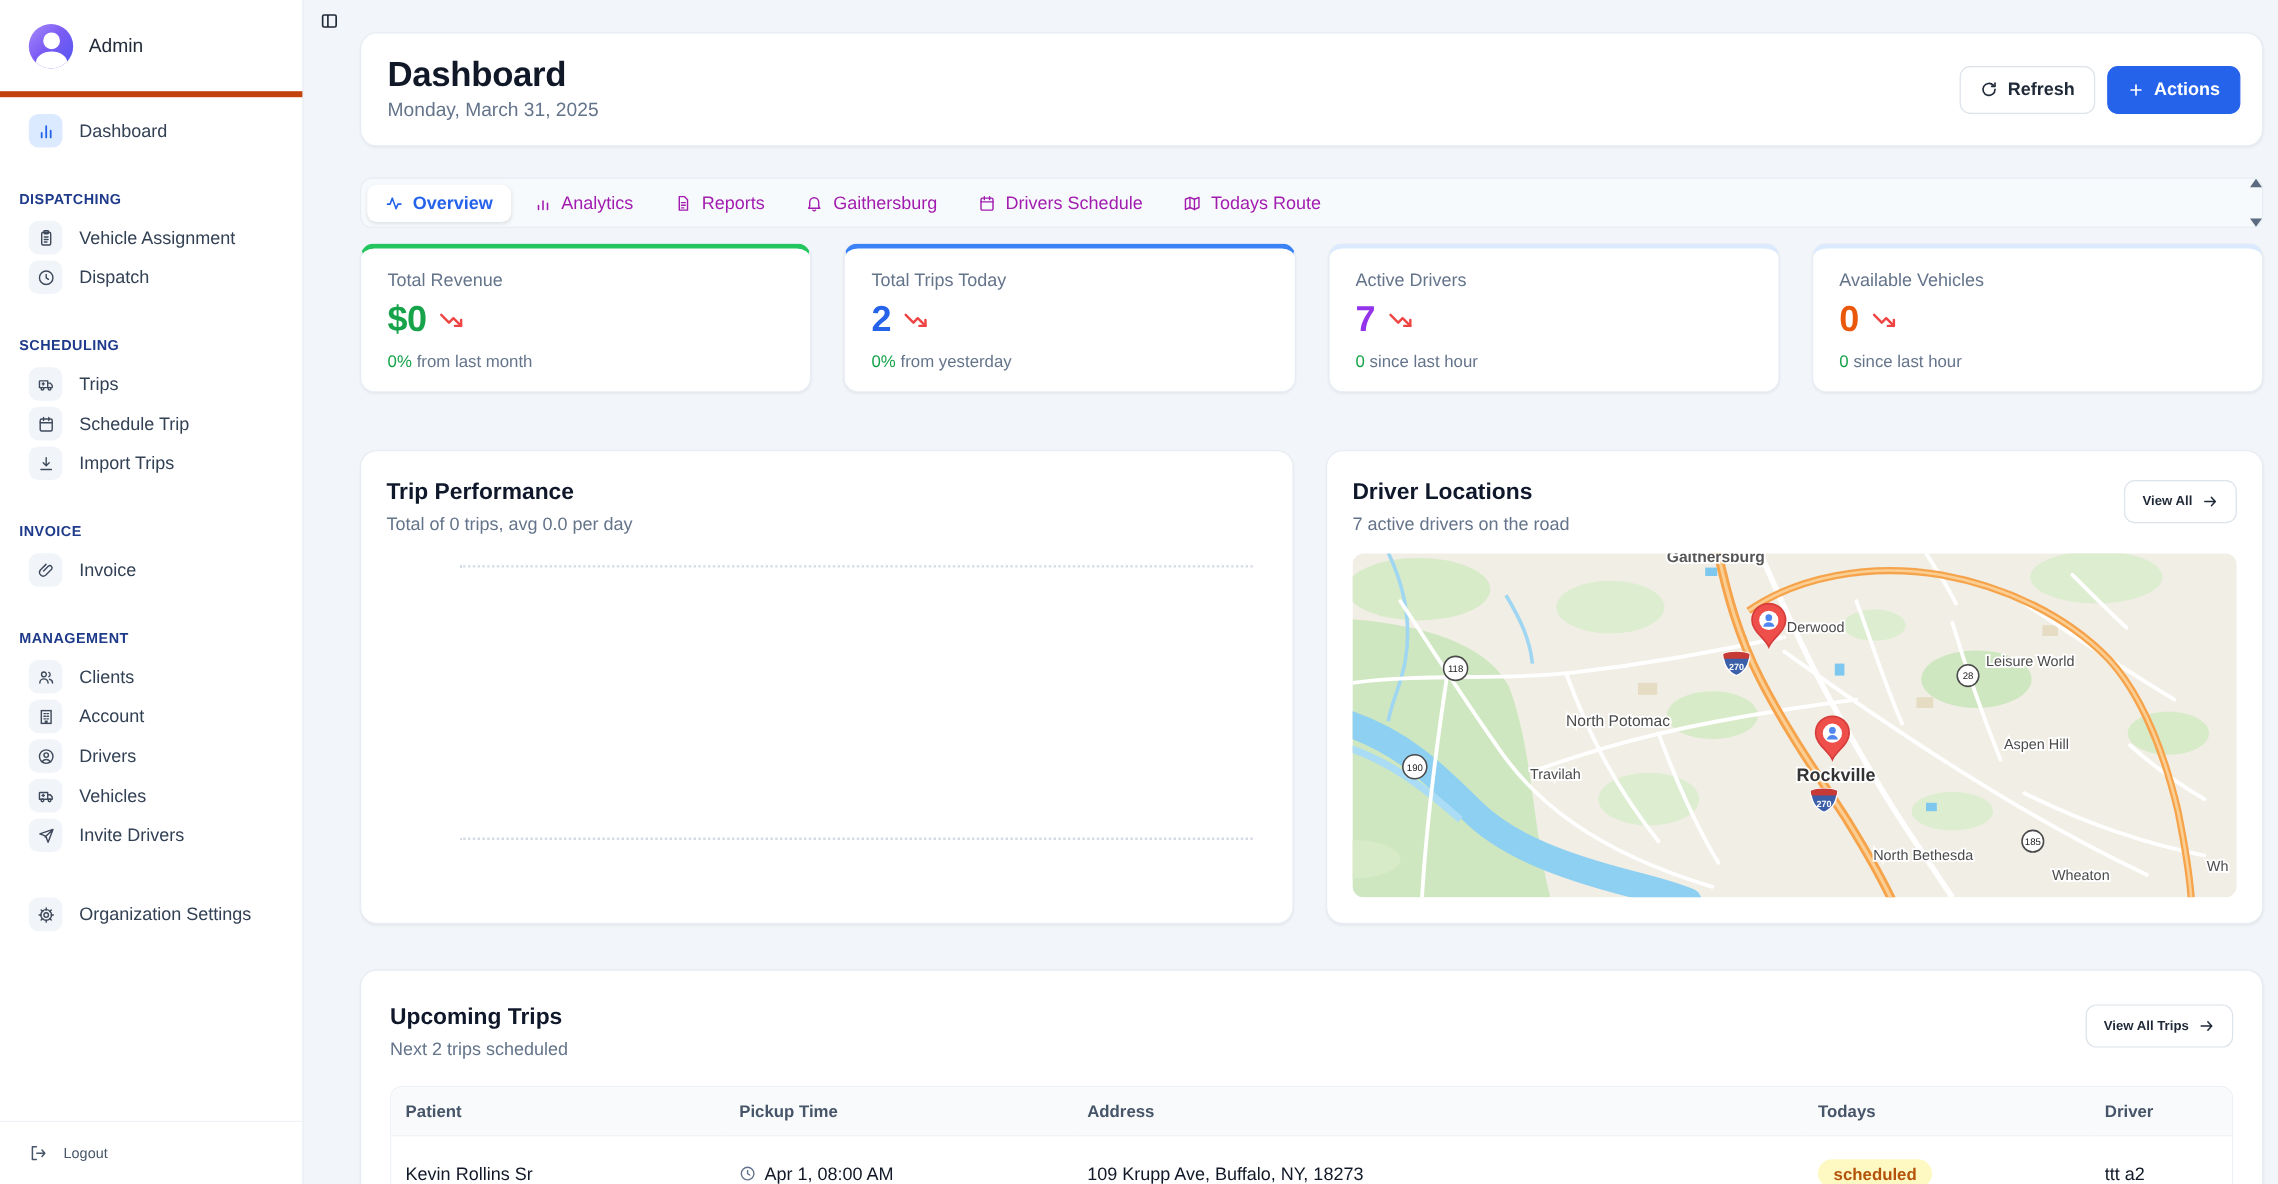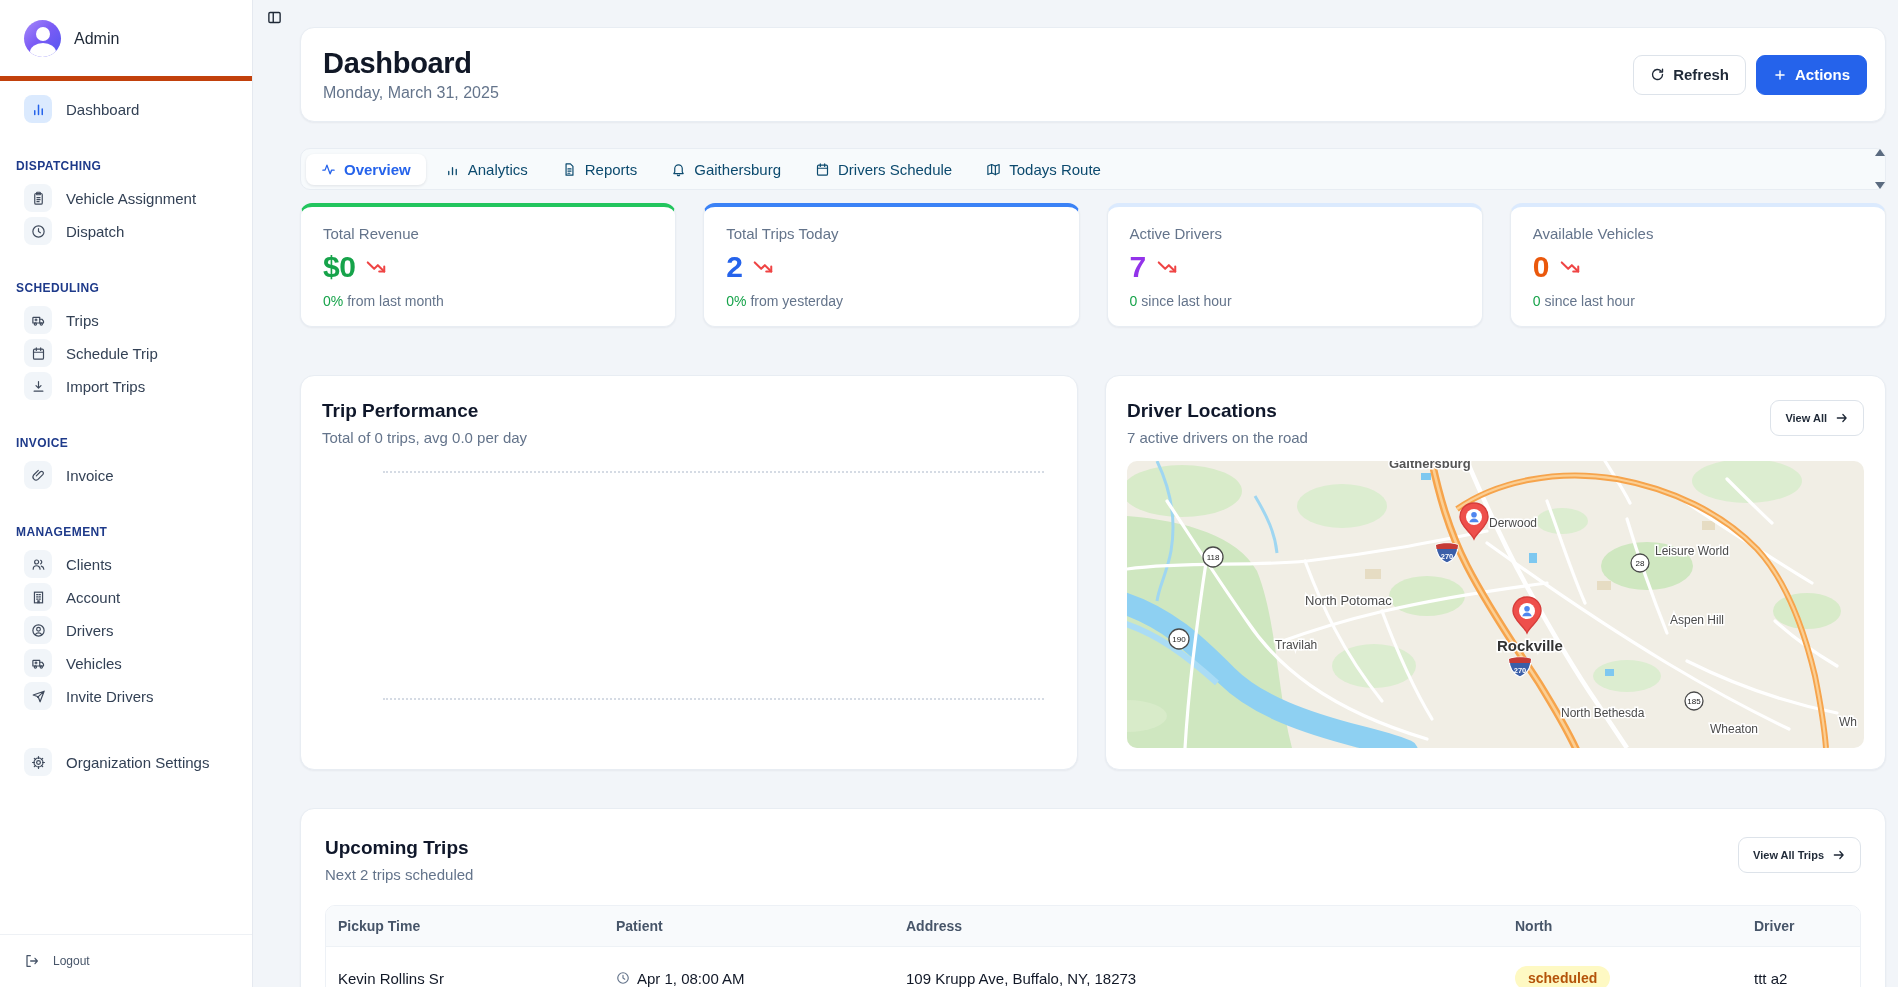--- a/index.html
+++ b/index.html
@@ -29,21 +29,21 @@
   .card { background:#fff; border:1px solid #e8edf3; border-radius:14px; box-shadow:0 1px 2px rgba(15,23,42,.05); }
 
   .header-card { position:absolute; left:300px; top:27px; width:1586px; height:95px; display:flex; align-items:center; justify-content:space-between; padding:0 18px 0 22px; }
   .page-title { font-size:29px; font-weight:800; color:#111827; letter-spacing:-.3px; }
   .page-date { font-size:16px; color:#64748b; margin-top:4px; }
   .hdr-btns { display:flex; gap:10px; }
   .btn { display:flex; align-items:center; gap:8px; height:40px; padding:0 16px; border-radius:9px; font-size:15px; font-weight:600; cursor:pointer; border:1px solid #dde3ea; background:#fff; color:#1f2937; }
   .btn.primary { background:#2563eb; border-color:#2563eb; color:#fff; }
 
   .tabbar { position:absolute; left:300px; top:148px; width:1586px; height:42px; background:#f7fafc; border:1px solid #e8edf3; border-radius:10px; display:flex; align-items:center; padding:3px 5px; gap:4px; }
-  .tab { display:flex; align-items:center; gap:8px; padding:7px 15px; font-size:15px; color:#0c4a6e; border-radius:8px; cursor:pointer; white-space:nowrap; }
+  .tab { display:flex; align-items:center; gap:8px; padding:7px 15px; font-size:15px; color:#a21caf; border-radius:8px; cursor:pointer; white-space:nowrap; }
   .tab.active { background:#fff; color:#2563eb; font-weight:600; box-shadow:0 1px 3px rgba(15,23,42,.10); }
   .mini-scroll { position:absolute; left:1872px; top:146px; width:16px; height:46px; display:flex; flex-direction:column; justify-content:space-between; align-items:center; padding:3px 0; }
   .tri-up { width:0; height:0; border-left:5px solid transparent; border-right:5px solid transparent; border-bottom:7px solid #5b6b80; cursor:pointer; }
   .tri-dn { width:0; height:0; border-left:5px solid transparent; border-right:5px solid transparent; border-top:7px solid #5b6b80; cursor:pointer; }
 
   .stats { position:absolute; left:300px; top:203px; width:1586px; display:grid; grid-template-columns:repeat(4,1fr); gap:27px; }
   .stat-card { height:124px; border-radius:12px; background:#fff; border:1px solid #e8edf3; border-top-width:4px; box-shadow:0 1px 2px rgba(15,23,42,.05); padding:18px 22px 0 22px; }
   .stat-label { font-size:15px; color:#64748b; }
   .stat-value-row { display:flex; align-items:center; gap:10px; margin-top:8px; }
   .stat-value { font-size:30px; font-weight:800; letter-spacing:-.5px; }
@@ -513,24 +513,24 @@
       <span>View All Trips</span>
       <span class="ico">
         <svg width="14" height="14" viewBox="0 0 24 24" fill="none" stroke="currentColor" stroke-width="2.2" stroke-linecap="round" stroke-linejoin="round">
             <path d="M4 12h15M13.5 6l5.5 6-5.5 6"></path>
           </svg>
       </span>
     </button>
   </div>
   <div class="table">
     <div class="trow thead">
+      <div class="th">Patient</div>
       <div class="th">Pickup Time</div>
-      <div class="th">Patient</div>
       <div class="th">Address</div>
-      <div class="th">North</div>
+      <div class="th">Todays</div>
       <div class="th">Driver</div>
     </div>
     <div class="trow">
       <div class="td">
           <span>Kevin Rollins Sr</span>
         </div>
       <div class="td">
         <span class="ico">
           <svg width="14" height="14" viewBox="0 0 24 24" fill="none" stroke="#64748b" stroke-width="2" stroke-linecap="round">
               <circle cx="12" cy="12" r="9"></circle>

